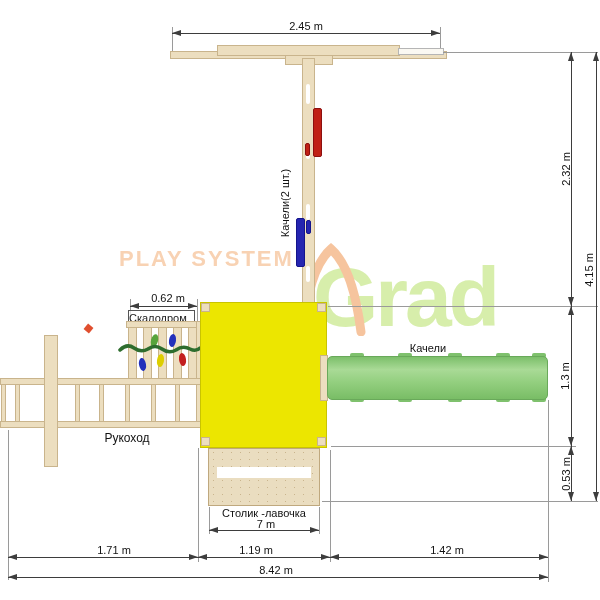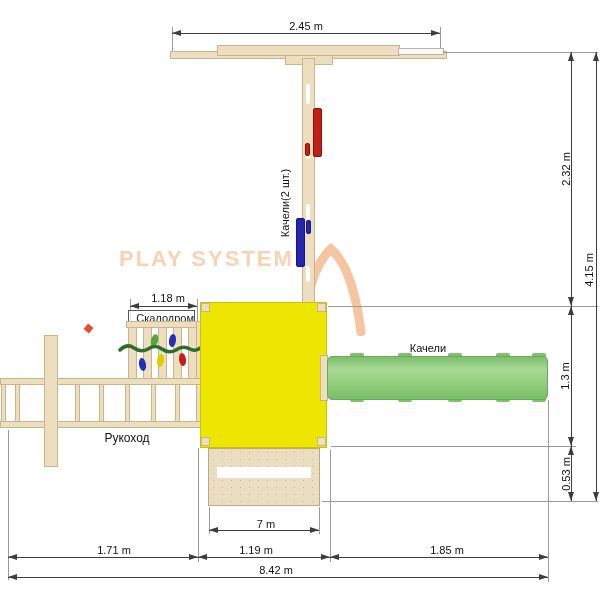--- a/index.html
+++ b/index.html
@@ -32,29 +32,30 @@
   .seat-red{background:#c02015;border:1px solid #8c0f0f;border-radius:2px;}
   .seat-blue{background:#2525b0;border:1px solid #14148c;border-radius:2px;}
   .hold{border-radius:50%;}
   .platform{background:#ece600;border:1px solid #c9c400;}
   .slide-body{background:linear-gradient(180deg,#7cbf6a 0%,#a9da96 30%,#93cf7f 60%,#79bd66 100%);
       border:1px solid #69a95a;border-radius:5px;}
   .slide-tab{background:#7fc16d;border-radius:2px;}
   .table-top{background:#eaddc0;border:1px solid #bfa87e;
       background-image:radial-gradient(circle,#c9b48d 0.8px,transparent 1px);background-size:9px 7px;}
   .frame-box{border:1px solid #555;background:rgba(255,255,255,0.72);font-size:11px;
-      display:flex;align-items:center;justify-content:flex-end;}
+      display:flex;align-items:center;justify-content:flex-start;}
 </style>
 </head>
 <body>
 
 <div id="canvas">
 
   <div class="abs" style="left:0;top:12px;width:522px;height:600px;">
     <div class="abs wm-tag" style="left:119px;top:234px;">PLAY SYSTEM</div>
+    <div class="abs wm-brand" style="left:313px;top:243px;">Grad</div>
     <svg class="abs" style="left:293px;top:226px;" width="78" height="98" viewBox="0 0 78 98">
       <path d="M10,94 Q16,30 38,11 Q60,30 68,94" fill="none" stroke="#f6c49e" stroke-width="9" stroke-linecap="round"></path>
       <path d="M12,92 Q4,101 -4,99" fill="none" stroke="#f6c49e" stroke-width="7" stroke-linecap="round"></path>
     </svg>
     <div class="abs" style="left:85px;top:313px;width:7px;height:7px;background:#e04f2f;transform:rotate(40deg);"></div>
   </div>
 
   <div class="abs ext-v" style="left:172px;top:27px;height:25px;"></div>
   <div class="abs ext-v" style="left:440px;top:27px;height:24px;"></div>
   <div class="abs dim-h" style="left:172px;top:33px;width:268px;"></div>
@@ -91,21 +92,21 @@
 
   <div class="abs dim-v" style="left:571px;top:446px;height:55px;"></div>
   <div class="abs lbl rot" style="left:531px;top:468px;width:70px;">0.53 m</div>
 
   <div class="abs dim-v" style="left:596px;top:52px;height:449px;"></div>
   <div class="abs lbl rot" style="left:554px;top:264px;width:70px;">4.15 m</div>
 
   <div class="abs ext-v" style="left:130px;top:299px;height:28px;"></div>
   <div class="abs ext-v" style="left:197px;top:299px;height:28px;"></div>
   <div class="abs dim-h" style="left:130px;top:306px;width:67px;"></div>
-  <div class="abs lbl" style="left:128px;top:292px;width:80px;">1.18 m</div>
+  <div class="abs lbl" style="left:128px;top:292px;width:80px;">0.62 m</div>
   <div class="abs frame-box" style="left:128px;top:310px;width:67px;height:16px;">
     <span>Скалодром</span>
   </div>
 
   <div class="abs wood" style="left:126px;top:321px;width:72px;height:7px;"></div>
   <div class="abs wood" style="left:128px;top:327px;width:9px;height:53px;"></div>
   <div class="abs wood" style="left:143px;top:327px;width:9px;height:53px;"></div>
   <div class="abs wood" style="left:158px;top:327px;width:9px;height:53px;"></div>
   <div class="abs wood" style="left:173px;top:327px;width:9px;height:53px;"></div>
   <div class="abs wood" style="left:188px;top:327px;width:9px;height:53px;"></div>
@@ -148,32 +149,33 @@
   <div class="abs slide-tab" style="left:532px;top:353px;width:14px;height:5px;"></div>
   <div class="abs slide-tab" style="left:350px;top:397px;width:14px;height:5px;"></div>
   <div class="abs slide-tab" style="left:398px;top:397px;width:14px;height:5px;"></div>
   <div class="abs slide-tab" style="left:448px;top:397px;width:14px;height:5px;"></div>
   <div class="abs slide-tab" style="left:496px;top:397px;width:14px;height:5px;"></div>
   <div class="abs slide-tab" style="left:532px;top:397px;width:14px;height:5px;"></div>
   <div class="abs slide-body" style="left:327px;top:356px;width:221px;height:44px;"></div>
 
   <div class="abs table-top" style="left:208px;top:448px;width:112px;height:58px;"></div>
   <div class="abs" style="left:217px;top:467px;width:94px;height:11px;background:#ffffff;"></div>
+  <div class="abs lbl" style="left:204px;top:507px;width:120px;">Столик -лавочка</div>
   <div class="abs lbl" style="left:236px;top:518px;width:60px;">7 m</div>
   <div class="abs ext-v" style="left:209px;top:507px;height:27px;"></div>
   <div class="abs ext-v" style="left:319px;top:507px;height:27px;"></div>
   <div class="abs dim-h" style="left:209px;top:530px;width:110px;"></div>
 
   <div class="abs ext-v" style="left:8px;top:430px;height:150px;"></div>
   <div class="abs ext-v" style="left:198px;top:448px;height:114px;"></div>
   <div class="abs ext-v" style="left:330px;top:450px;height:112px;"></div>
   <div class="abs ext-v" style="left:548px;top:400px;height:182px;"></div>
 
   <div class="abs dim-h" style="left:8px;top:557px;width:190px;"></div>
   <div class="abs lbl" style="left:74px;top:544px;width:80px;">1.71 m</div>
   <div class="abs dim-h" style="left:198px;top:557px;width:132px;"></div>
   <div class="abs lbl" style="left:216px;top:544px;width:80px;">1.19 m</div>
   <div class="abs dim-h" style="left:330px;top:557px;width:218px;"></div>
-  <div class="abs lbl" style="left:407px;top:544px;width:80px;">1.85 m</div>
+  <div class="abs lbl" style="left:407px;top:544px;width:80px;">1.42 m</div>
   <div class="abs dim-h" style="left:8px;top:577px;width:540px;"></div>
   <div class="abs lbl" style="left:236px;top:564px;width:80px;">8.42 m</div>
 
 </div>
 
 </body></html>

